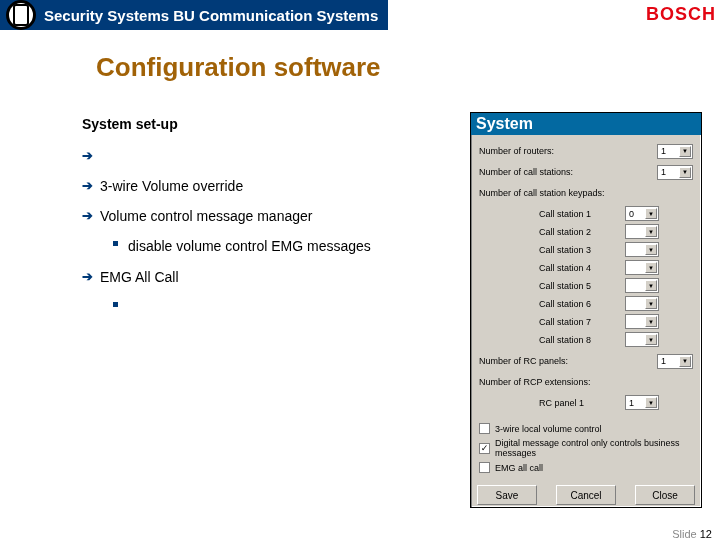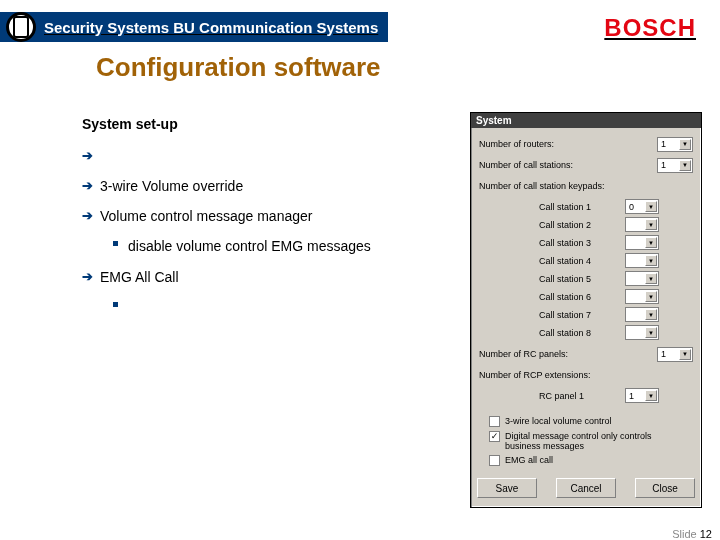--- a/index.html
+++ b/index.html
@@ -4,40 +4,40 @@
 <style>
   * { box-sizing: border-box; margin: 0; padding: 0; }
   body {
     width: 720px; height: 540px;
     font-family: Arial, Helvetica, sans-serif;
     background: #fff;
     position: relative;
     overflow: hidden;
   }
   .header {
-    display: flex; align-items: flex-end; height: 42px; text-decoration: underline;
+    display: flex; align-items: flex-start; height: 42px;
   }
   .header-left {
     display: flex; align-items: center; background: #003a78;
     padding: 0 10px 0 6px; flex: 0 0 auto;
   }
   .bosch-o {
     width: 30px; height: 30px; border: 3px solid #000; border-radius: 50%;
     background: #fff; position: relative; margin-right: 8px;
     display: flex; align-items: center; justify-content: center;
   }
   .bosch-o::before {
     content: ""; width: 12px; height: 18px; border: 2px solid #000;
     border-radius: 3px; display: block;
   }
   .header-title { color: #fff; font-weight: bold; font-size: 15px; }
   .header-spacer { flex: 1; }
   .header-logo {
-    font-size: 24px; font-weight: 900; color: #e30613;
-    letter-spacing: 1px; padding: 4px 24px 0 0;
+    font-size: 18px; font-weight: 900; color: #e30613;
+    letter-spacing: 1px; padding: 4px 4px 0 0;
     font-family: Arial Black, Arial, sans-serif;
   }
   .slide-title {
     font-size: 26px; font-weight: bold; color: #a16207;
     padding: 10px 0 0 96px;
   }
   .content {
     position: absolute; left: 82px; top: 115px; width: 380px;
     font-size: 14px; line-height: 1.3;
   }
@@ -61,41 +61,41 @@
   
   .dialog {
     position: absolute; right: 18px; top: 112px;
     width: 232px; height: 396px;
     background: #d4d0c8; border: 1px solid #000;
     font-family: Tahoma, Arial, sans-serif; font-size: 9px;
     box-shadow: 1px 1px 0 #808080 inset, -1px -1px 0 #fff inset;
     filter: blur(0.3px);
   }
   .dlg-title {
-    background: #404040; color: #fff; font-weight: bold;
-    padding: 2px 5px; font-size: 10px;
+    background: #0369a1; color: #fff; font-weight: bold;
+    padding: 2px 5px; font-size: 16px;
   }
   .dlg-body { padding: 8px 8px 4px 8px; }
   .fld { display: flex; align-items: center; margin-bottom: 5px; height: 16px; }
   .fld-label { flex: 1; color: #000; }
   .dd {
     width: 36px; height: 15px; background: #fff; border: 1px solid #808080;
     display: flex; align-items: center; justify-content: space-between;
     padding: 0 1px 0 3px; font-size: 9px;
   }
   .dd .tri {
     width: 12px; height: 11px; background: #d4d0c8;
     border: 1px solid #fff; border-right-color: #808080; border-bottom-color: #808080;
     display: flex; align-items: center; justify-content: center; font-size: 6px;
   }
   .cs-block { margin: 4px 0 6px 0; }
   .cs-row { display: flex; align-items: center; margin-bottom: 3px; padding-left: 60px; height: 15px;}
   .cs-row .cs-lab { width: 86px; }
   .cs-row .dd { width: 34px; }
-  .chk-row { display: flex; align-items: flex-start; margin: 4px 10px; }
+  .chk-row { display: flex; align-items: center; margin: 4px 0; }
   .chk {
     width: 11px; height: 11px; background: #fff; border: 1px solid #808080;
     flex: 0 0 11px; margin-right: 5px; display: flex; align-items: center;
     justify-content: center; font-size: 9px; line-height: 1;
   }
   .chk-label { flex: 1; }
   .btn-row { display: flex; justify-content: space-between; padding: 4px 6px 6px 6px; }
   .btn {
     width: 60px; height: 20px; background: #d4d0c8;
     border: 1px solid #fff; border-right-color: #808080; border-bottom-color: #808080;

